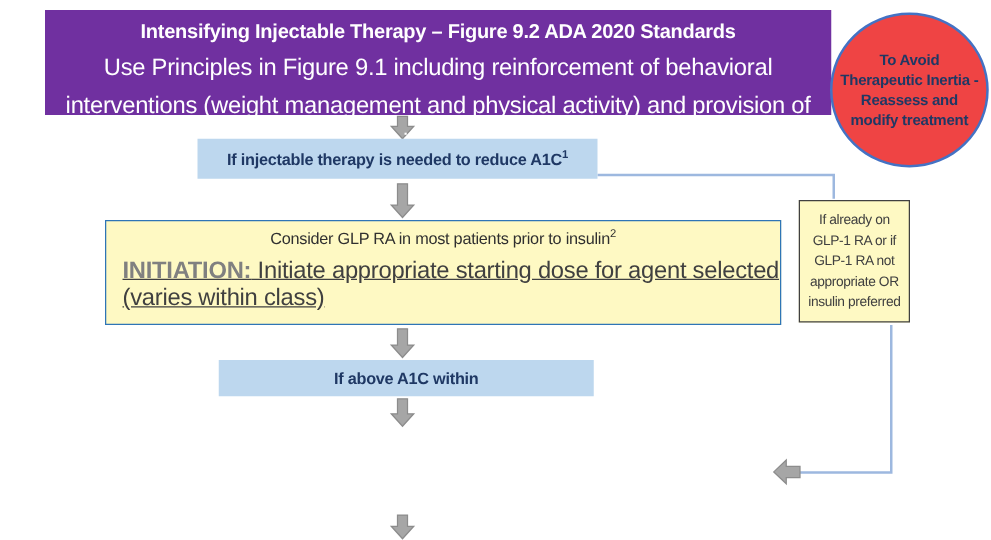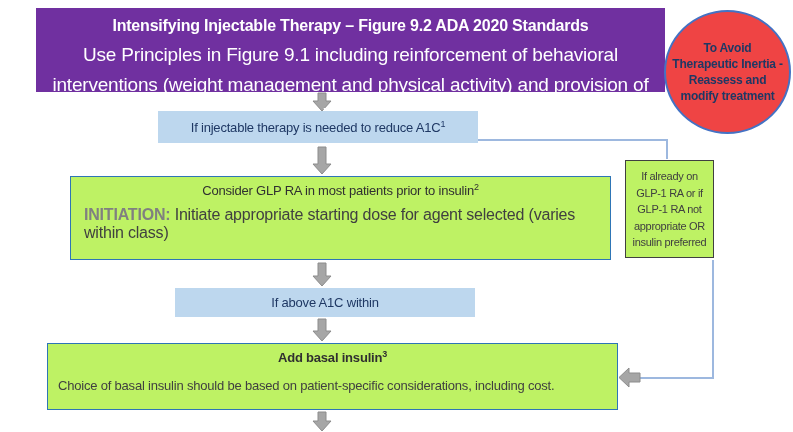--- a/index.html
+++ b/index.html
@@ -14,29 +14,29 @@
   
   .header{position:absolute;left:36px;top:8px;width:629px;height:84px;background:var(--purple,#7030A0);color:#fff;text-align:center;z-index:2;}
   .header .title{font-weight:bold;font-size:16px;margin-top:9px;}
   .header .subtitle{font-size:19px;line-height:1.58;margin-top:5px;padding:0 14px;}
 
   
   .oval{position:absolute;left:664px;top:10px;width:127px;height:124px;background:#ef4444;border:2px solid var(--oval-border,#4472C4);border-radius:50%;display:flex;align-items:center;justify-content:center;text-align:center;z-index:3;box-sizing:border-box;}
   .oval .oval-text{font-weight:bold;font-size:12px;color:var(--navy-text,#1F3864);line-height:1.35;padding:0 6px;}
 
   
-  .bluebox{position:absolute;background:var(--light-blue-fill,#BDD7EE);color:var(--navy-text,#1F3864);font-weight:normal;font-size:13px;display:flex;align-items:center;justify-content:center;z-index:2;box-sizing:border-box;}
+  .bluebox{position:absolute;background:var(--light-blue-fill,#BDD7EE);color:var(--navy-text,#1F3864);font-weight:bold;font-size:13px;display:flex;align-items:center;justify-content:center;z-index:2;box-sizing:border-box;}
   #injectable-box{left:158px;top:111px;width:320px;height:32px;}
   #above-target-box{left:175px;top:288px;width:300px;height:29px;}
 
   
-  .outlinebox{position:absolute;background:#bef264;box-sizing:border-box;z-index:2;}
+  .outlinebox{position:absolute;background:#fef9c3;box-sizing:border-box;z-index:2;margin-left:14px;}
   #glp-box{left:70px;top:176px;width:541px;height:84px;border:1px solid var(--box-border-blue,#2E75B6);}
   #glp-box .box-title{text-align:center;font-weight:normal;font-size:13px;color:#303030;margin-top:6px;}
-  .glp-line{font-size:16px;color:var(--body-text,#404040);margin:8px 0 0 13px;}
+  .glp-line{font-size:19px;color:var(--body-text,#404040);margin:8px 0 0 13px;text-decoration:underline;}
   .init-label{font-weight:bold;color:var(--initiation-gray,#808080);}
   .titr-label{font-weight:bold;color:var(--titration-blue,#2E75B6);}
 
   #side-note-box{left:625px;top:160px;width:89px;height:98px;border:1px solid var(--side-border,#404040);font-size:11px;letter-spacing:-0.3px;color:var(--body-text,#404040);text-align:center;line-height:1.5;padding:7px 2px 0 2px;}
 
   #basal-box{left:47px;top:343px;width:571px;height:67px;border:1px solid var(--box-border-blue,#2E75B6);}
   #basal-box .box-title{text-align:center;font-weight:bold;font-size:13px;color:#303030;margin-top:6px;}
   #basal-box .basal-body{font-size:13px;color:var(--body-text,#404040);margin:13px 0 0 10px;}
 
   sup{font-size:9px;line-height:0;vertical-align:super;}
@@ -78,18 +78,14 @@
   </div>
 
   <div class="outlinebox" id="side-note-box">
     <span>If already on GLP-1 RA or if GLP-1 RA not appropriate OR insulin preferred</span>
   </div>
 
   <div class="bluebox" id="above-target-box">
     <span>If above A1C within</span>
   </div>
 
-  <div class="outlinebox" id="basal-box">
-    <div class="box-title"><span>Add basal insulin</span><sup>3</sup></div>
-    <div class="basal-body">Choice of basal insulin should be based on patient-specific considerations, including cost.</div>
-  </div>
 
 </div>
 
 </body></html>

